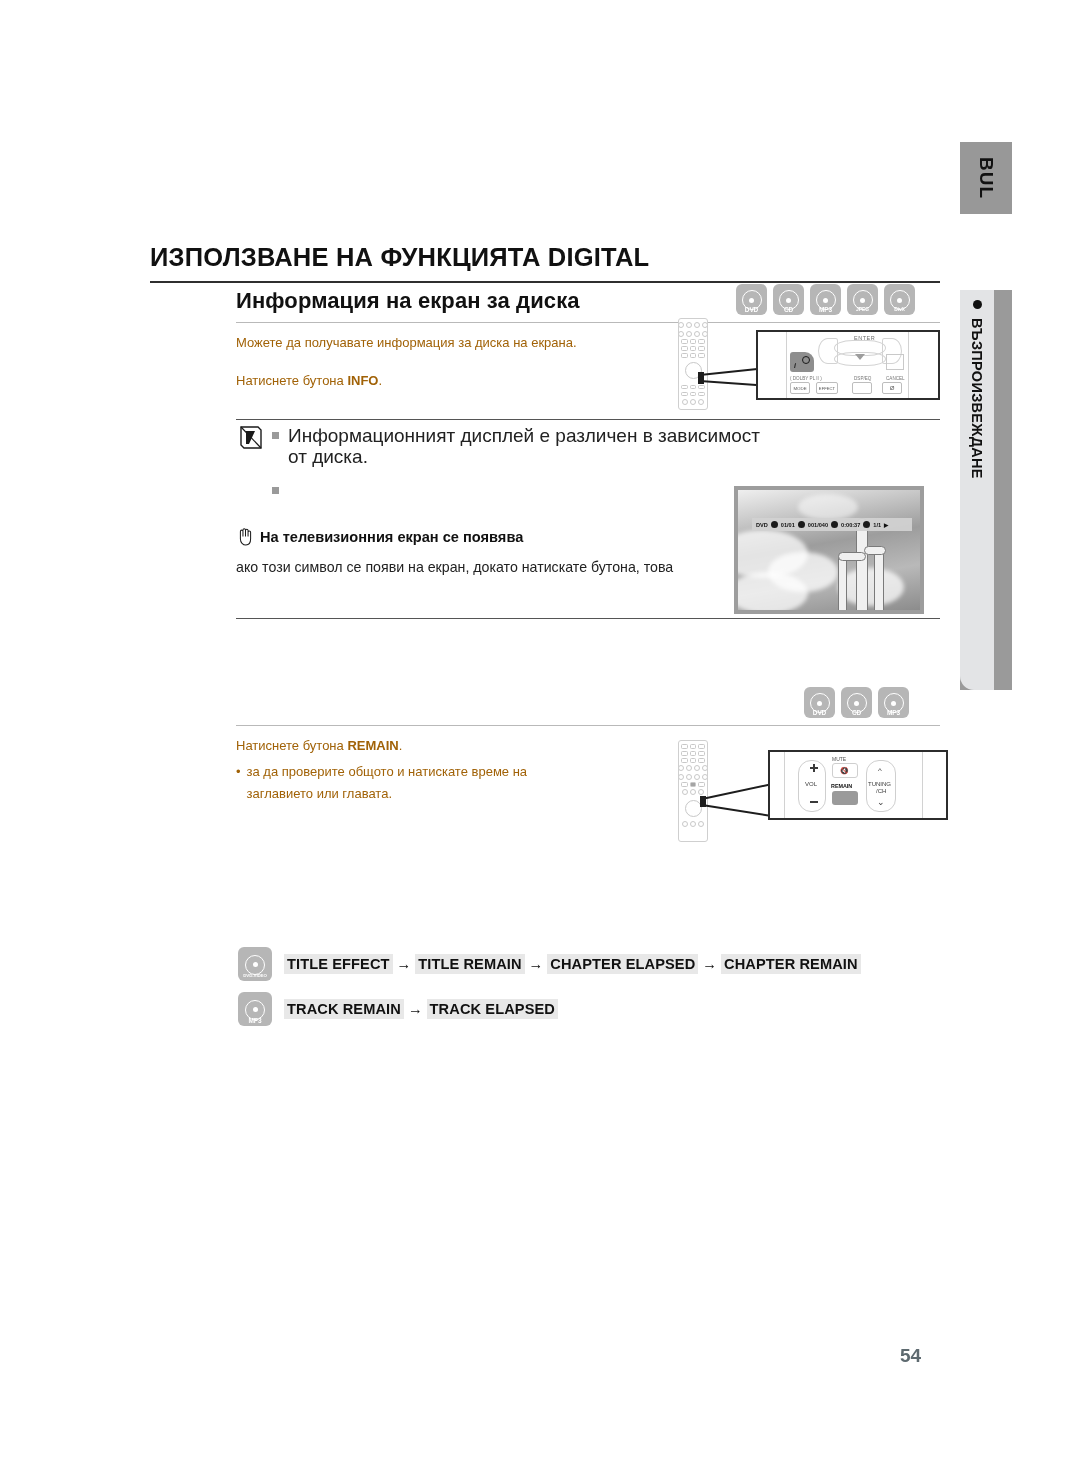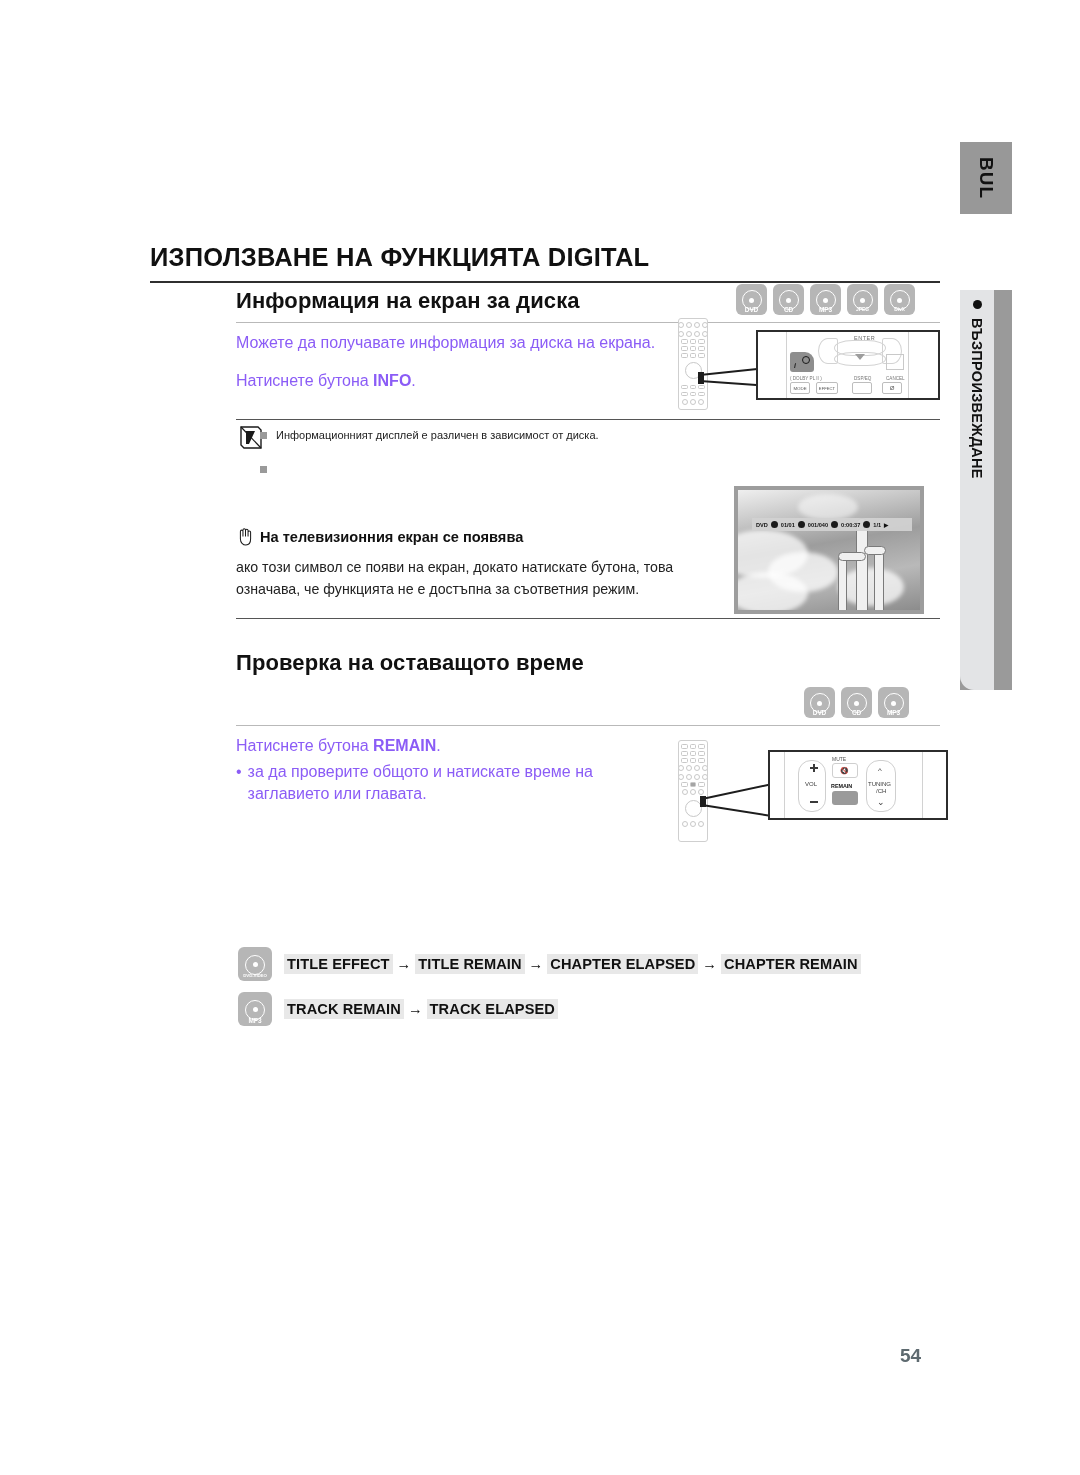--- a/index.html
+++ b/index.html
@@ -93,40 +93,40 @@
     position: absolute; bottom: 2px; left: 0; right: 0;
     text-align: center;
     font-size: 6.5px; font-weight: bold; color: #fff;
     letter-spacing: -0.1px; line-height: 7px;
   }
   .disc.sm .lbl { font-size: 5px; }
 
   
   .body-t {
     position: absolute;
-    font-size: 16px; color: #8b5cf6; line-height: 22px;
+    font-size: 13px; color: #a16207; line-height: 22px;
   }
   .body-t b { font-weight: bold; }
 
   
   .note-rule-top {
     position: absolute; left: 236px; top: 419px; width: 704px;
     border-top: 1.6px solid #555;
   }
   .note-rule-bot {
     position: absolute; left: 236px; top: 618px; width: 704px;
     border-top: 1.6px solid #555;
   }
   .note-icon {
     position: absolute; left: 238px; top: 425px;
     width: 26px; height: 26px;
   }
   .note-list {
-    position: absolute; left: 260px; top: 425px; width: 500px;
-    font-size: 11px; color: #222; line-height: 21px;
+    position: absolute; left: 272px; top: 425px; width: 500px;
+    font-size: 19px; color: #222; line-height: 21px;
   }
   .note-li { display: flex; margin-bottom: 13px; }
   .note-bullet {
     width: 7px; height: 7px; background: #9a9a9a;
     margin: 7px 9px 0 0; flex: none;
   }
 
   .hand-head {
     position: absolute; left: 237px; top: 527px;
     display: flex; align-items: center; gap: 6px;
@@ -371,21 +371,20 @@
 
   <div class="hand-head">
     <svg viewBox="0 0 20 22" width="17" height="19">
       <path d="M4 12 V5 a1.5 1.5 0 0 1 3 0 V11 V3.5 a1.5 1.5 0 0 1 3 0 V11 V4 a1.5 1.5 0 0 1 3 0 V11 V6 a1.5 1.5 0 0 1 3 0 V14 c0 4-2 7-5.5 7 S4 18 4 14 Z" fill="none" stroke="#1a1a1a" stroke-width="1.2"></path>
     </svg>
     <span>На телевизионния екран се появява</span>
   </div>
 
   <div class="hand-para">
     <div>ако този символ се появи на екран, докато натискате бутона, това</div>
-    <div>означава, че функцията не е достъпна за съответния режим.</div>
   </div>
 
   <div class="tv">
     <div class="cloud" style="left:-20px; top:40px; width:90px; height:48px;"></div>
     <div class="cloud" style="left:30px; top:62px; width:70px; height:40px;"></div>
     <div class="cloud" style="left:-10px; top:82px; width:80px; height:42px;"></div>
     <div class="cloud" style="left:100px; top:78px; width:66px; height:38px;"></div>
     <div class="cloud" style="left:60px; top:4px; width:60px; height:26px; background:rgba(255,255,255,.5);"></div>
     <div class="cactus" style="left:118px; top:28px; width:12px; height:100px;"></div>
     <div class="cactus" style="left:100px; top:62px; width:9px; height:66px;"></div>
@@ -402,21 +401,20 @@
       <span class="bdot"></span>
       <span>0:00:37</span>
       <span class="bdot"></span>
       <span>1/1</span>
       <span>▶</span>
     </div>
   </div>
 
   <div class="note-rule-bot"></div>
 
-  <div class="sec-h" style="left:236px; top:650px;">Проверка на оставащото време</div>
   <div class="sec-rule" style="left:236px; top:725px; width:704px;"></div>
 
   <div class="disc-row" style="left:804px; top:687px;">
     <div class="disc">
       <div class="ring"></div>
         <div class="lbl">DVD</div>
     </div>
     <div class="disc">
       <div class="ring"></div>
         <div class="lbl">CD</div>

